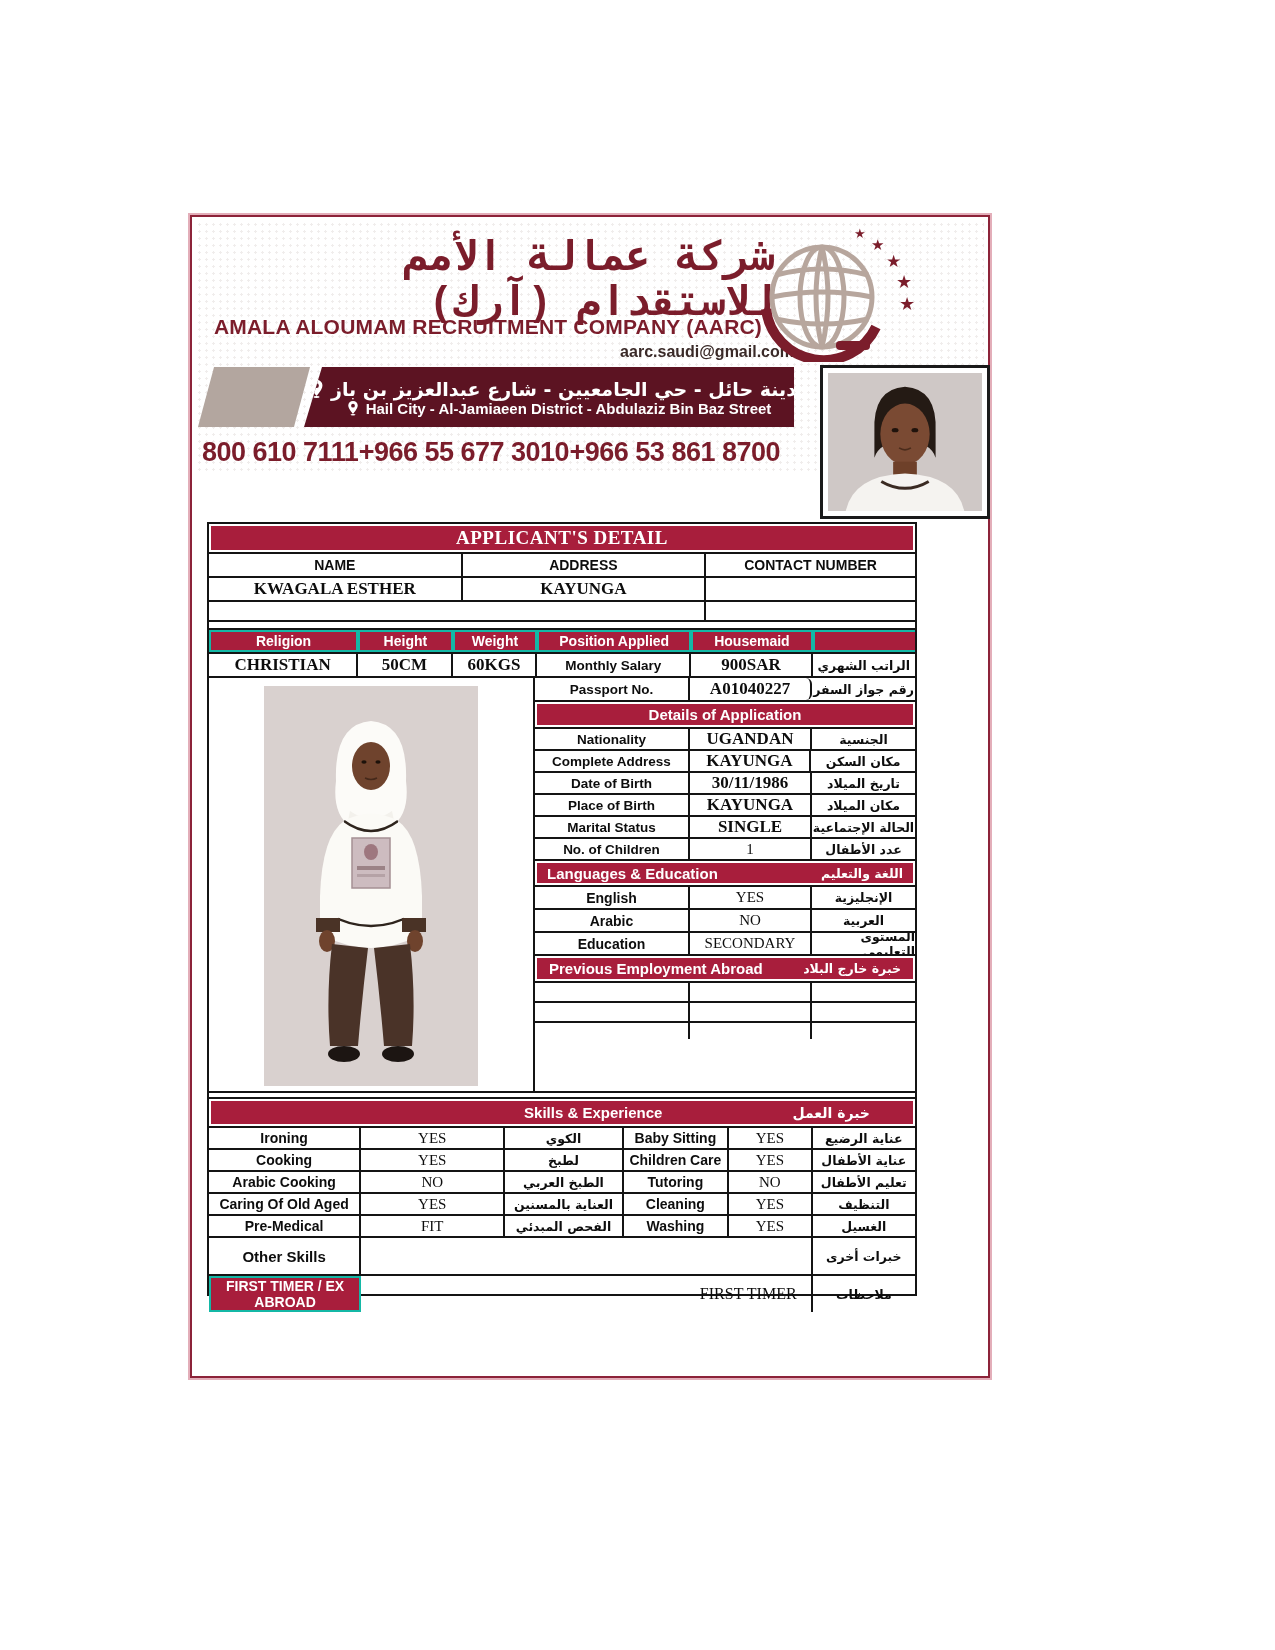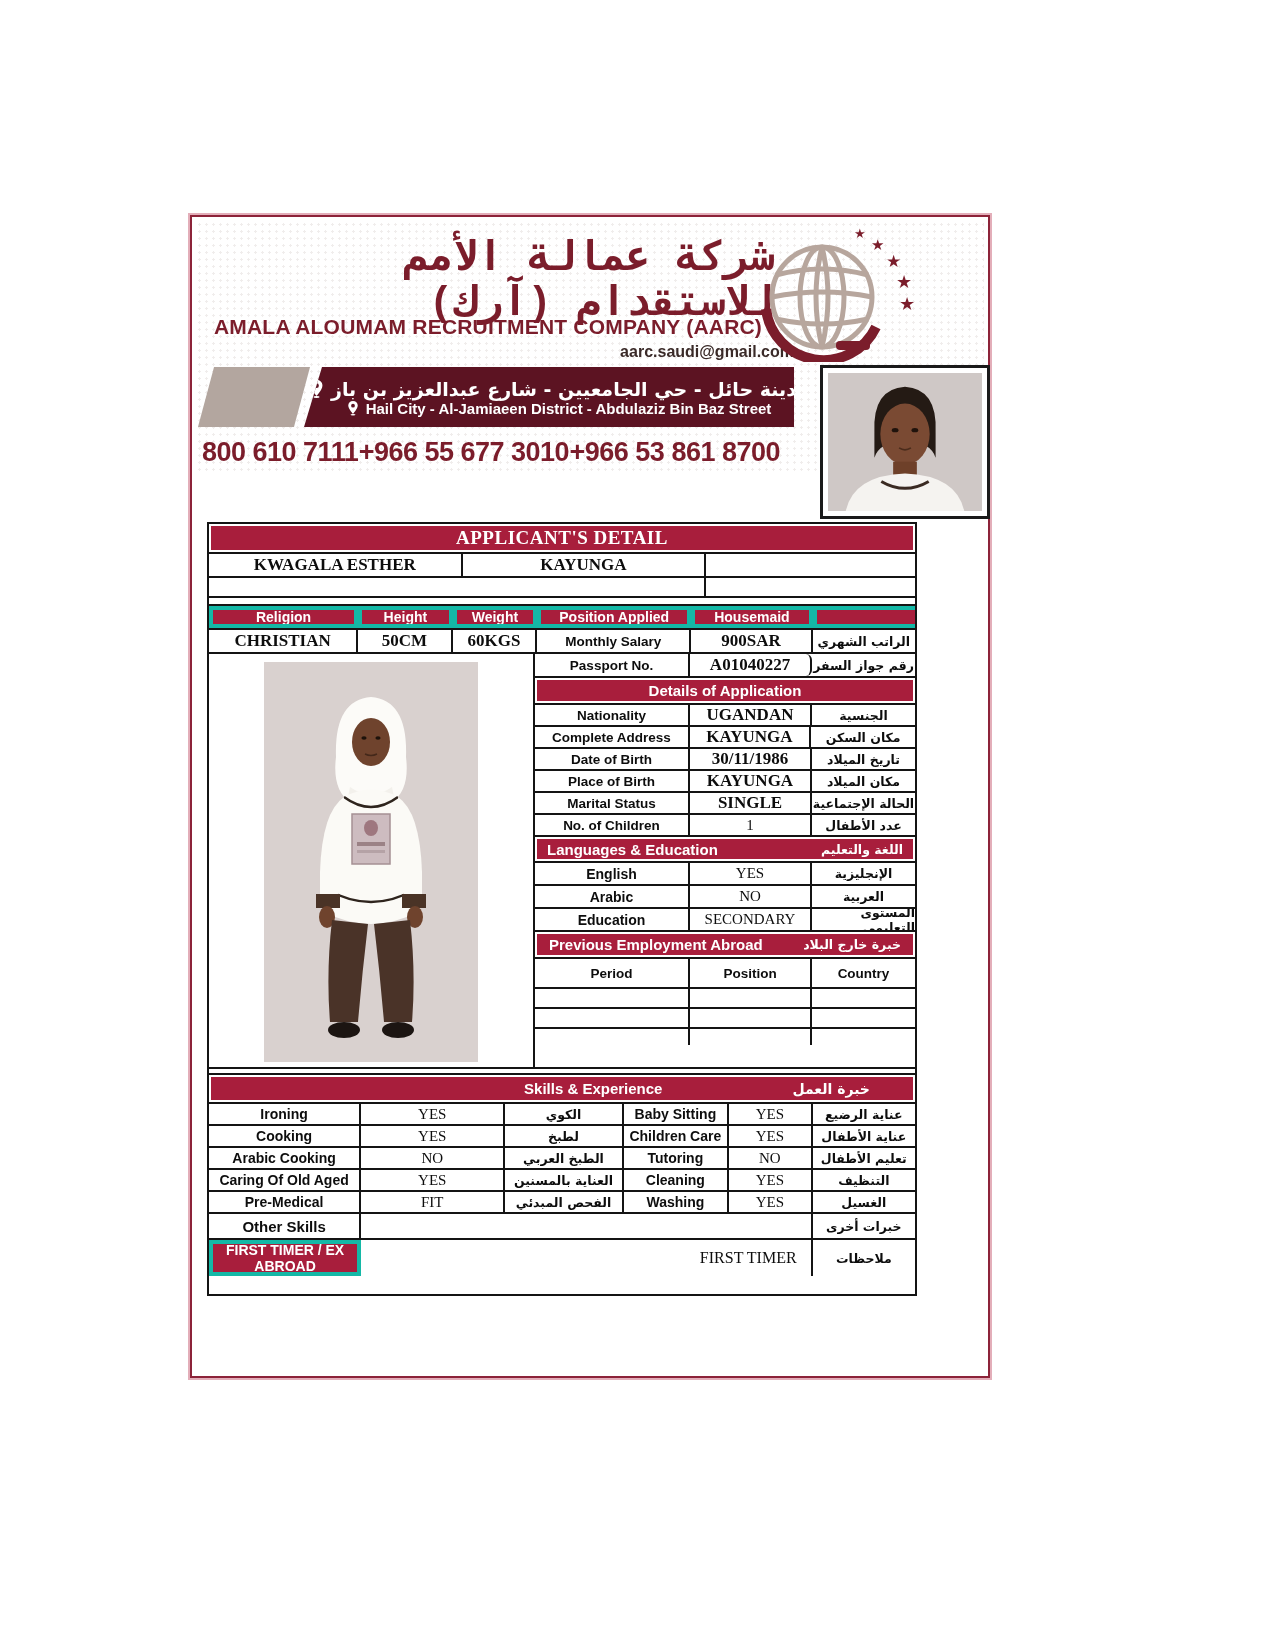--- a/index.html
+++ b/index.html
@@ -58,21 +58,21 @@
   .arab { font-size:12.5px; font-weight:bold; direction:rtl; color:#0d0d0d;
           font-family:"DejaVu Sans", sans-serif; }
 
   .banner-row { padding:2px; border-bottom:2px solid #141414; }
   .banner { background:#a81e3c; color:#fff; width:100%; height:100%;
             display:flex; align-items:center; justify-content:center; }
   .banner.serif { font-family:"Liberation Serif", serif; font-weight:bold; font-size:19px;
                   letter-spacing:.5px; }
   .banner.sans { font-weight:bold; font-size:15px; }
   .redcell { background:#a81e3c; color:#fff; font-weight:bold; font-size:14px;
-             border:4px solid #14b8a6; }
+             border:2px solid #14b8a6; }
 
   .body-split { display:flex; height:415px; border-bottom:2px solid #141414; }
   .photo-cell { width:330px; border-right:2px solid #141414; display:flex;
                 align-items:flex-start; justify-content:center; padding-top:8px; }
   .photo-cell svg { width:214px; height:400px; }
   .right-col { width:380px; display:flex; flex-direction:column; }
 
   .sk-banner { display:flex; align-items:center; width:100%; height:100%; }
   .ft-cell { display:flex; flex-direction:column; line-height:1.15; text-align:right; }
 </style>
@@ -148,20 +148,25 @@
         <path d="M54,110 Q78,124 102,110" stroke="#3a2a22" stroke-width="3" fill="none"></path>
       </svg>
     </div>
 
     <div class="doc-table">
 
       <div class="trow banner-row" style="height:30px;">
         <div class="banner serif">APPLICANT'S DETAIL</div>
       </div>
 
+      <div class="trow" style="height:24px;">
+        <div class="c lbl" style="width:255px;">NAME</div>
+        <div class="c lbl" style="width:245px;">ADDRESS</div>
+        <div class="c lbl noline" style="width:210px;">CONTACT NUMBER</div>
+      </div>
       <div class="trow" style="height:24px;">
         <div class="c val" style="width:255px;">KWAGALA  ESTHER</div>
         <div class="c val" style="width:245px;">KAYUNGA</div>
         <div class="c val noline" style="width:210px;"></div>
       </div>
       <div class="trow" style="height:20px;">
         <div class="c" style="width:500px;"></div>
         <div class="c noline" style="width:210px;"></div>
       </div>
       <div class="trow" style="height:8px; background:#fff;"></div>
@@ -279,25 +284,20 @@
             <div class="c arab noline" style="width:103px;">المستوى التعليمي</div>
           </div>
 
           <div class="trow banner-row" style="height:27px;">
             <div class="banner sans" style="justify-content:space-between; padding:0 12px;">
               <span>Previous Employment Abroad</span>
               <span class="arab" style="color:#fff;">خبرة خارج البلاد</span>
             </div>
           </div>
 
-          <div class="trow" style="height:30px;">
-            <div class="c lbl-sm" style="width:155px;">Period</div>
-            <div class="c lbl-sm" style="width:122px;">Position</div>
-            <div class="c lbl-sm noline" style="width:103px;">Country</div>
-          </div>
           <div class="trow" style="height:20px;">
             <div class="c" style="width:155px;"></div>
             <div class="c" style="width:122px;"></div>
             <div class="c noline" style="width:103px;"></div>
           </div>
           <div class="trow" style="height:20px;">
             <div class="c" style="width:155px;"></div>
             <div class="c" style="width:122px;"></div>
             <div class="c noline" style="width:103px;"></div>
           </div>
@@ -352,21 +352,21 @@
       </div>
       <div class="trow" style="height:22px;">
         <div class="c lbl" style="width:153px;">Pre-Medical</div>
         <div class="c valr" style="width:145px;">FIT</div>
         <div class="c arab" style="width:119px;">الفحص المبدئي</div>
         <div class="c lbl" style="width:106px;">Washing</div>
         <div class="c valr" style="width:84px;">YES</div>
         <div class="c arab noline" style="width:103px;">الغسيل</div>
       </div>
 
-      <div class="trow" style="height:26px;">
+      <div class="trow" style="height:38px;">
         <div class="c lbl" style="width:153px; font-size:15px;">Other Skills</div>
         <div class="c" style="width:454px;"></div>
         <div class="c arab noline" style="width:103px;">خبرات أخرى</div>
       </div>
 
       <div class="trow" style="height:36px; border-bottom:none;">
         <div class="c redcell ft-cell" style="width:153px;">
           <span>FIRST TIMER / EX</span>
           <span>ABROAD</span>
         </div>

